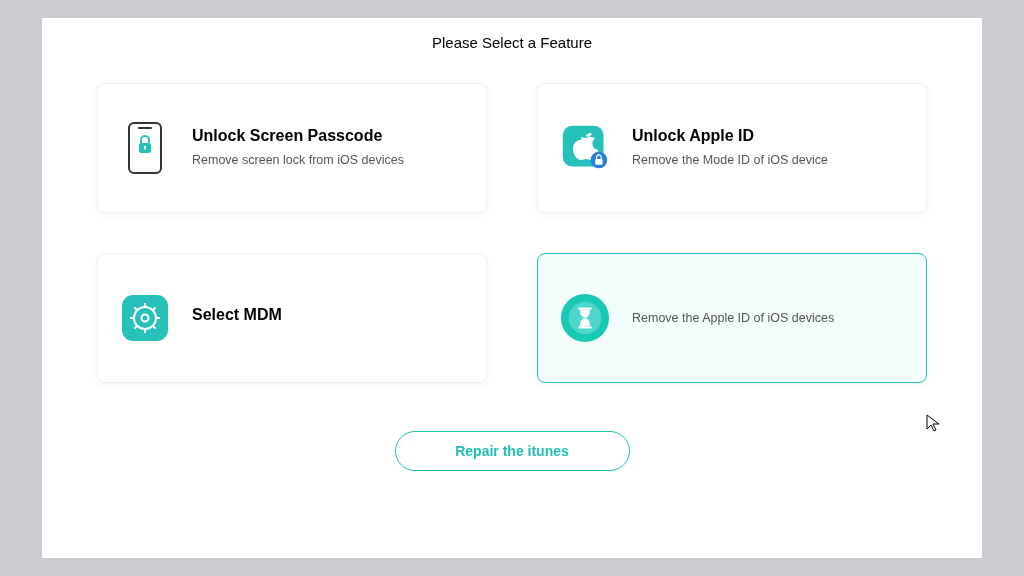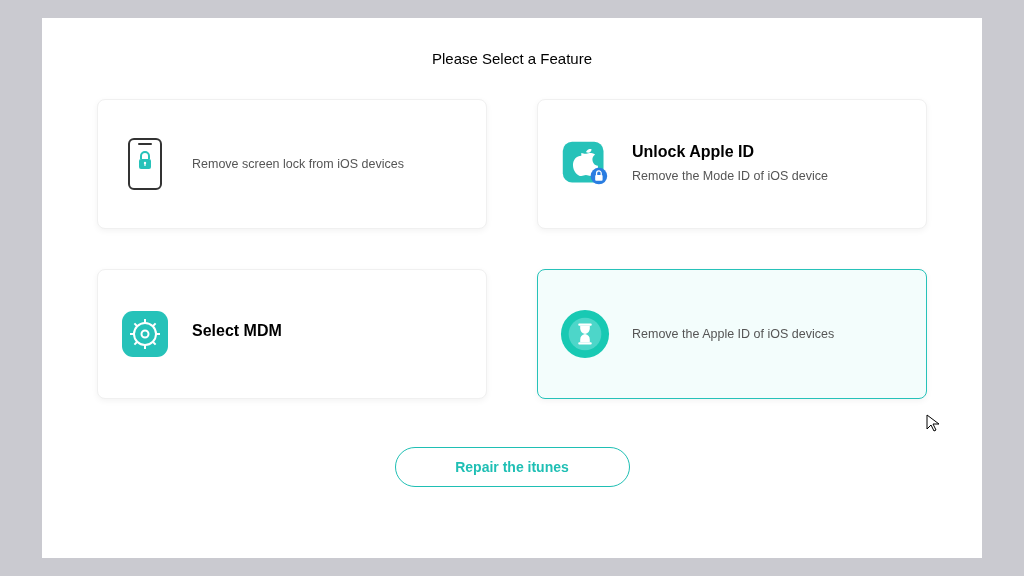--- a/index.html
+++ b/index.html
@@ -12,21 +12,21 @@
       align-items: center;
       justify-content: center;
     }
     .app-window {
       width: 940px;
       height: 540px;
       background: #ffffff;
       display: flex;
       flex-direction: column;
       align-items: center;
-      padding-top: 32px;
+      padding-top: 16px;
     }
     .page-title {
       font-size: 15px;
       color: #000;
       font-weight: 400;
       margin-bottom: 32px;
     }
     .feature-grid {
       display: grid;
       grid-template-columns: 1fr 1fr;
@@ -106,20 +106,21 @@
         <svg width="44" height="54" viewBox="0 0 44 54">
           <rect x="6" y="2" width="32" height="50" rx="5" fill="none" stroke="#333" stroke-width="2"></rect>
           <line x1="16" y1="7" x2="28" y2="7" stroke="#333" stroke-width="2" stroke-linecap="round"></line>
           <rect x="16" y="22" width="12" height="10" rx="2" fill="#26c2b9"></rect>
           <path d="M18 22 v-3 a4 4 0 0 1 8 0 v3" fill="none" stroke="#26c2b9" stroke-width="2"></path>
           <circle cx="22" cy="26" r="1.2" fill="#fff"></circle>
           <line x1="22" y1="27" x2="22" y2="29" stroke="#fff" stroke-width="1.2"></line>
         </svg>
       </div>
       <div class="feature-text">
+        <div class="feature-title">Unlock Screen Passcode</div>
         <div class="feature-desc">Remove screen lock from iOS devices</div>
       </div>
     </div>
 
     <div class="feature-card">
       <div class="feature-icon">
         <svg width="54" height="54" viewBox="0 0 54 54">
           <rect x="3" y="3" width="44" height="44" rx="10" fill="#26c2b9"></rect>
           <path d="M28 14 c2 -4 6 -3 6 -3 c0 3 -3 5 -6 3 z" fill="#fff"></path>
           <path d="M25 18 c-5 0 -9 4 -9 10 c0 7 5 12 9 12 c2 0 3 -1 5 -1 c2 0 3 1 5 1 c4 0 8 -5 8 -11 c-4 0 -6 -4 -6 -7 c0 -2 1 -4 3 -5 c-2 -2 -4 -2 -6 -2 c-2 0 -3 1 -5 1 c-1 0 -2 -1 -4 -1 z" fill="#fff" transform="translate(-2,0)"></path>

